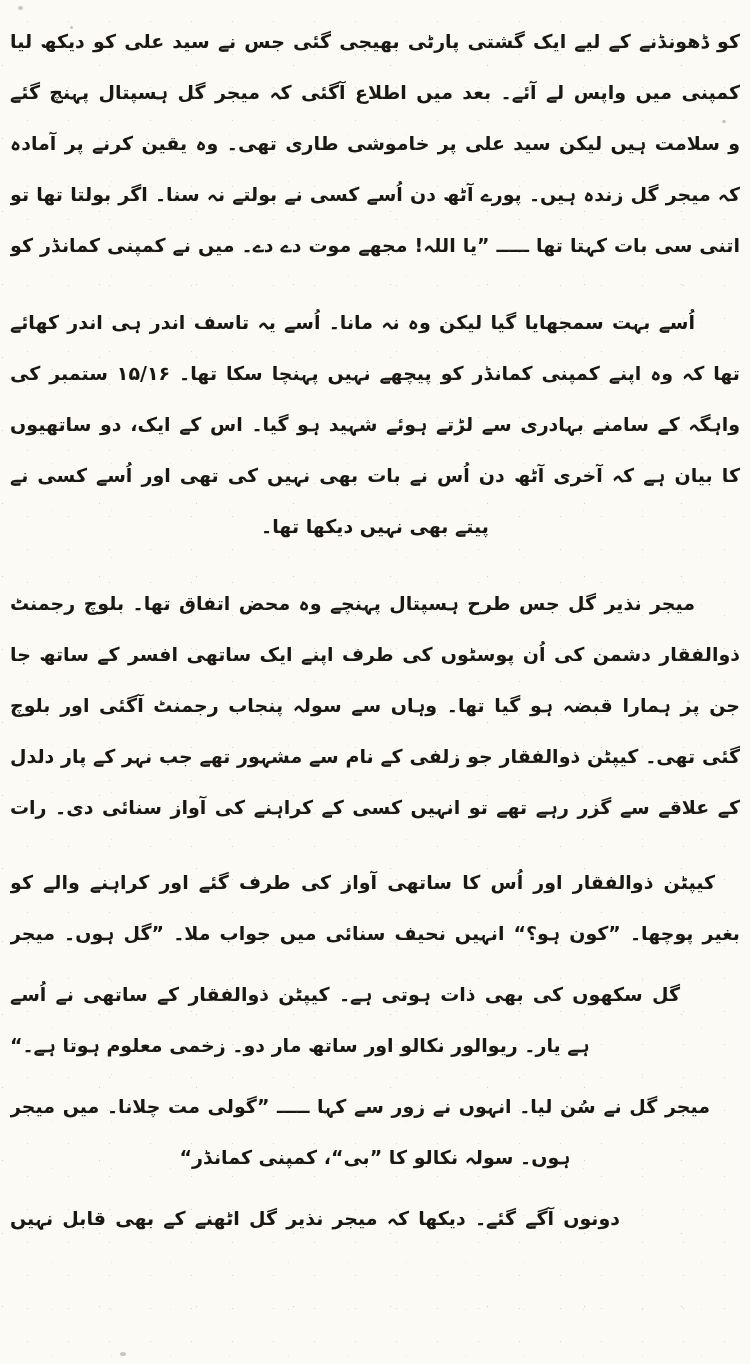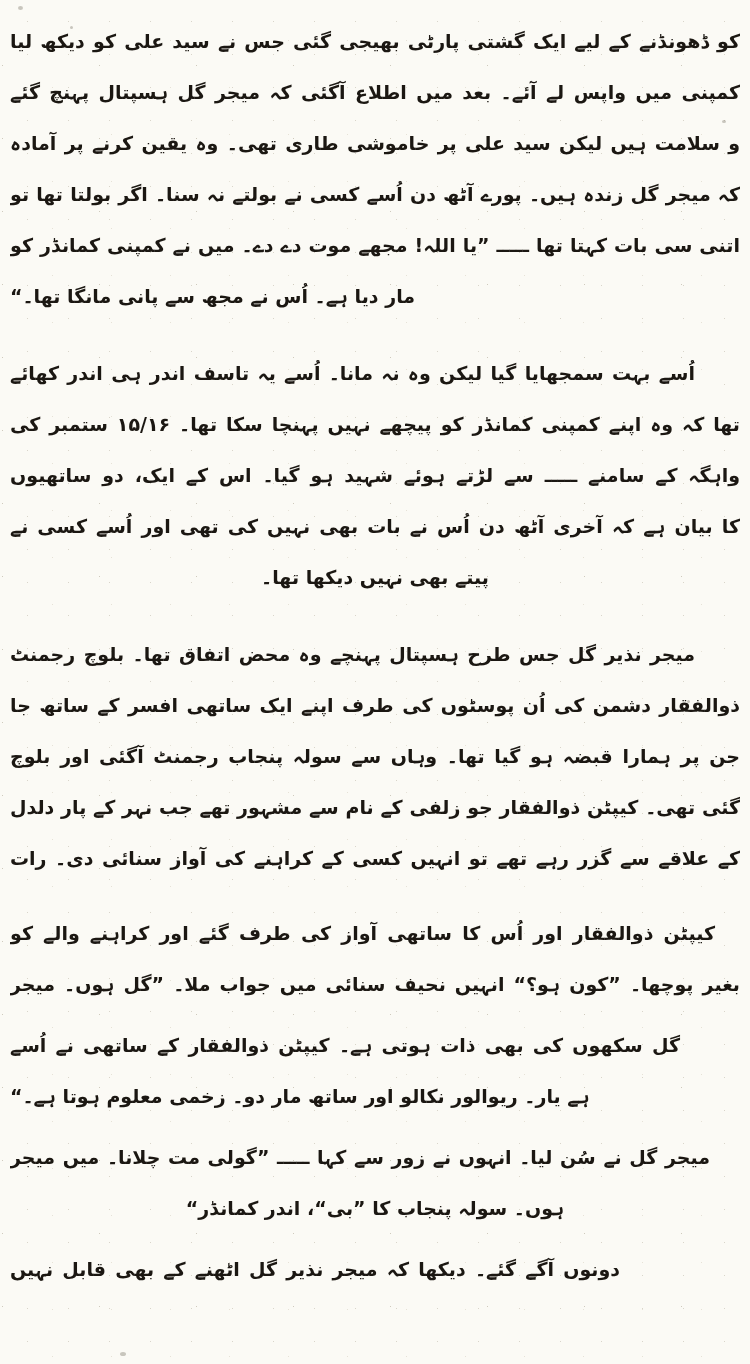--- a/index.html
+++ b/index.html
@@ -76,27 +76,26 @@
   <span class="speck s3"></span>
   <span class="speck s4"></span>
   <span class="speck s5"></span>
 
   <div class="para">
     <div class="line">کو ڈھونڈنے کے لیے ایک گشتی پارٹی بھیجی گئی جس نے سید علی کو دیکھ لیا اور اُسے</div>
     <div class="line">کمپنی میں واپس لے آئے۔ بعد میں اطلاع آگئی کہ میجر گل ہسپتال پہنچ گئے ہیں اور زندہ</div>
     <div class="line">و سلامت ہیں لیکن سید علی پر خاموشی طاری تھی۔ وہ یقین کرنے پر آمادہ نہ ہو سکا</div>
     <div class="line">کہ میجر گل زندہ ہیں۔ پورے آٹھ دن اُسے کسی نے بولتے نہ سنا۔ اگر بولتا تھا تو صرف</div>
     <div class="line">اتنی سی بات کہتا تھا ـــــ ”یا اللہ! مجھے موت دے دے۔ میں نے کمپنی کمانڈر کو پیاسا</div>
-    <div class="line short-left">مار دیا ہے۔ اُس نے مجھ سے پانی مانگا تھا۔“</div>
   </div>
 
   <div class="para gap26">
     <div class="line i45">اُسے بہت سمجھایا گیا لیکن وہ نہ مانا۔ اُسے یہ تاسف اندر ہی اندر کھائے جا رہا</div>
     <div class="line">تھا کہ وہ اپنے کمپنی کمانڈر کو پیچھے نہیں پہنچا سکا تھا۔ ۱۵/۱۶ ستمبر کی درمیانی رات سید علی</div>
-    <div class="line">واہگہ کے سامنے ـــــ سے لڑتے ہوئے شہید ہو گیا۔ اس کے ایک، دو ساتھیوں</div>
+    <div class="line">واہگہ کے سامنے بہادری سے لڑتے ہوئے شہید ہو گیا۔ اس کے ایک، دو ساتھیوں</div>
     <div class="line">کا بیان ہے کہ آخری آٹھ دن اُس نے بات بھی نہیں کی تھی اور اُسے کسی نے پانی</div>
     <div class="line short-center">پیتے بھی نہیں دیکھا تھا۔</div>
   </div>
 
   <div class="para gap26">
     <div class="line i45">میجر نذیر گل جس طرح ہسپتال پہنچے وہ محض اتفاق تھا۔ بلوچ رجمنٹ کے کیپٹن</div>
     <div class="line">ذوالفقار دشمن کی اُن پوسٹوں کی طرف اپنے ایک ساتھی افسر کے ساتھ جا رہے تھے</div>
     <div class="line">جن پر ہمارا قبضہ ہو گیا تھا۔ وہاں سے سولہ پنجاب رجمنٹ آگئی اور بلوچ رجمنٹ آگے چلی</div>
     <div class="line">گئی تھی۔ کیپٹن ذوالفقار جو زلفی کے نام سے مشہور تھے جب نہر کے پار دلدل اور جھاڑیوں</div>
     <div class="line">کے علاقے سے گزر رہے تھے تو انہیں کسی کے کراہنے کی آواز سنائی دی۔ رات اندھیری</div>
@@ -107,20 +106,20 @@
     <div class="line">بغیر پوچھا۔ ”کون ہو؟“ انہیں نحیف سنائی میں جواب ملا۔ ”گل ہوں۔ میجر گل“</div>
   </div>
 
   <div class="para gap10">
     <div class="line i60">گل سکھوں کی بھی ذات ہوتی ہے۔ کیپٹن ذوالفقار کے ساتھی نے اُسے کہا۔ ”سکھ</div>
     <div class="line short-left">ہے یار۔ ریوالور نکالو اور ساتھ مار دو۔ زخمی معلوم ہوتا ہے۔“</div>
   </div>
 
   <div class="para gap10">
     <div class="line i30">میجر گل نے سُن لیا۔ انہوں نے زور سے کہا ـــــ ”گولی مت چلانا۔ میں میجر نذیر گل</div>
-    <div class="line short-center">ہوں۔ سولہ پنجاب کا ”بی“، اندر کمانڈر“</div>
+    <div class="line short-center">ہوں۔ سولہ نکالو کا ”بی“، کمپنی کمانڈر“</div>
   </div>
 
   <div class="para gap10">
     <div class="line i120">دونوں آگے گئے۔ دیکھا کہ میجر نذیر گل اٹھنے کے بھی قابل نہیں تھے۔ دونوں نے</div>
   </div>
 
 </div>
 
 </body></html>

